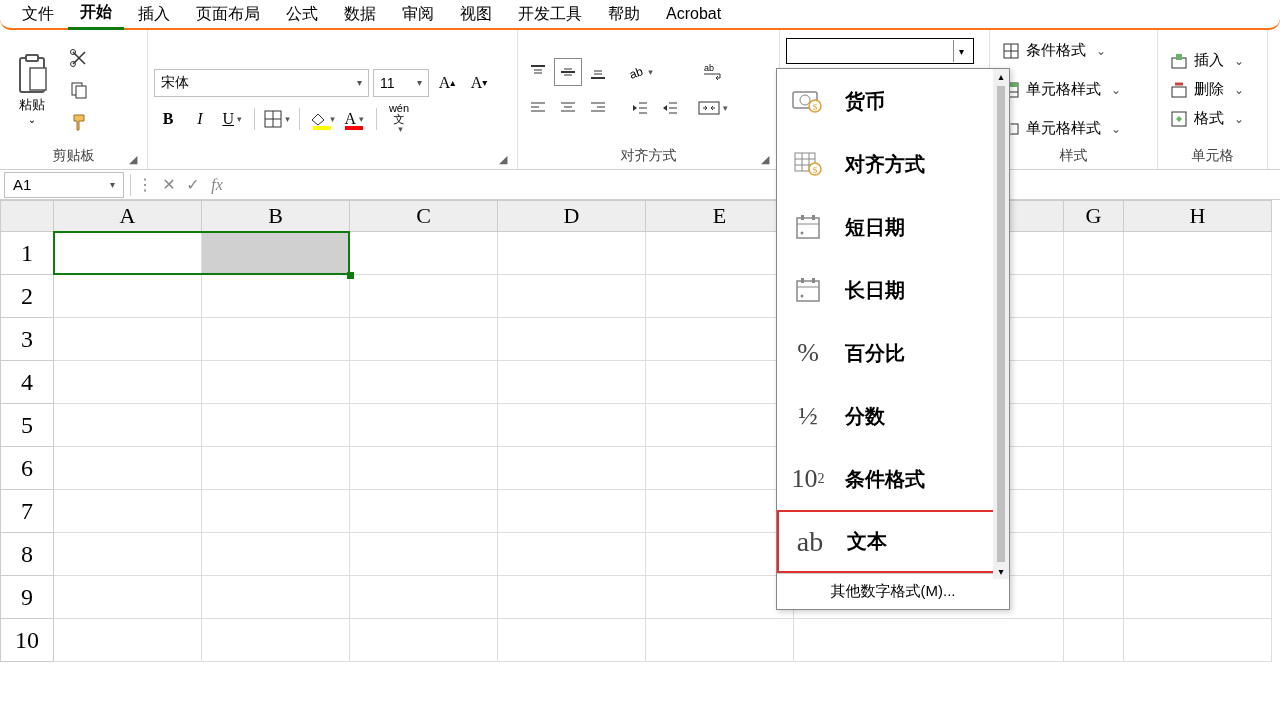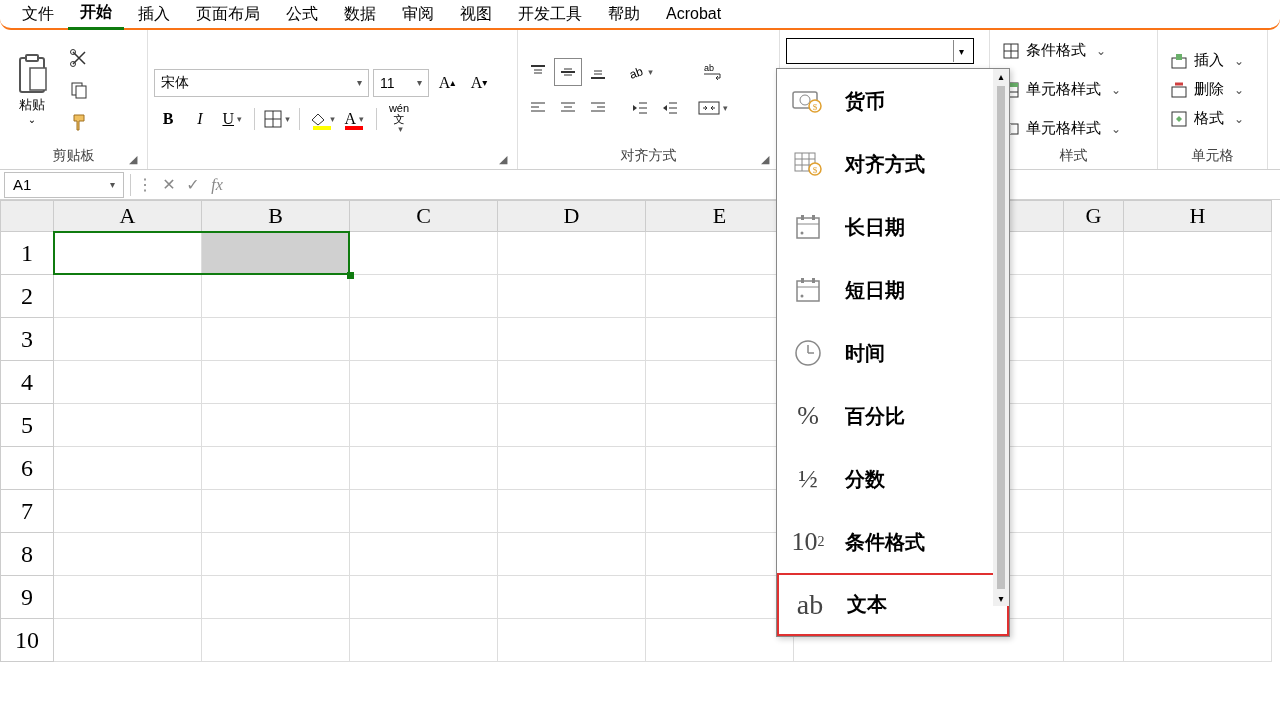--- a/index.html
+++ b/index.html
@@ -322,60 +322,51 @@
       <div class="dd-item">
         <div class="dd-icon">
             <svg width="30" height="30" viewBox="0 0 30 30">
               <rect x="4" y="6" width="22" height="20" fill="none" stroke="#888" stroke-width="1.5"></rect>
               <line x1="4" y1="12" x2="26" y2="12" stroke="#888"></line>
               <rect x="8" y="3" width="3" height="5" fill="#888"></rect>
               <rect x="19" y="3" width="3" height="5" fill="#888"></rect>
               <circle cx="9" cy="21" r="1.5" fill="#888"></circle>
             </svg>
           </div>
-        <div class="dd-label">长日期</div>
+        <div class="dd-label">短日期</div>
       </div>
       <div class="dd-item">
         <div class="dd-icon">
             <svg width="30" height="30" viewBox="0 0 30 30">
               <rect x="4" y="6" width="22" height="20" fill="none" stroke="#888" stroke-width="1.5"></rect>
               <line x1="4" y1="12" x2="26" y2="12" stroke="#888"></line>
               <rect x="8" y="3" width="3" height="5" fill="#888"></rect>
               <rect x="19" y="3" width="3" height="5" fill="#888"></rect>
               <circle cx="9" cy="21" r="1.5" fill="#888"></circle>
             </svg>
           </div>
-        <div class="dd-label">短日期</div>
-      </div>
-      <div class="dd-item">
-        <div class="dd-icon">
-            <svg width="30" height="30" viewBox="0 0 30 30">
-              <circle cx="15" cy="15" r="12" fill="none" stroke="#888" stroke-width="1.5"></circle>
-              <line x1="15" y1="15" x2="15" y2="7" stroke="#888" stroke-width="1.5"></line>
-              <line x1="15" y1="15" x2="21" y2="15" stroke="#888" stroke-width="1.5"></line>
-            </svg>
-          </div>
-        <div class="dd-label">时间</div>
+        <div class="dd-label">长日期</div>
       </div>
       <div class="dd-item">
         <div class="dd-icon">%</div>
         <div class="dd-label">百分比</div>
       </div>
       <div class="dd-item">
         <div class="dd-icon">½</div>
         <div class="dd-label">分数</div>
       </div>
       <div class="dd-item">
         <div class="dd-icon">10<sup style="font-size:14px">2</sup></div>
         <div class="dd-label">条件格式</div>
       </div>
       <div class="dd-item highlighted">
         <div class="dd-icon" style="font-size:28px">ab</div>
         <div class="dd-label">文本</div>
       </div>
+      <div class="dd-footer"><span>其他数字格式(M)...</span></div>
       <div class="dd-scroll">
         <div class="up">▴</div>
         <div class="track"></div>
         <div class="down">▾</div>
       </div>
     </div>
   </div>
 
   <div class="ribbon-group" style="width:168px">
     <div class="ribbon-group-body">

